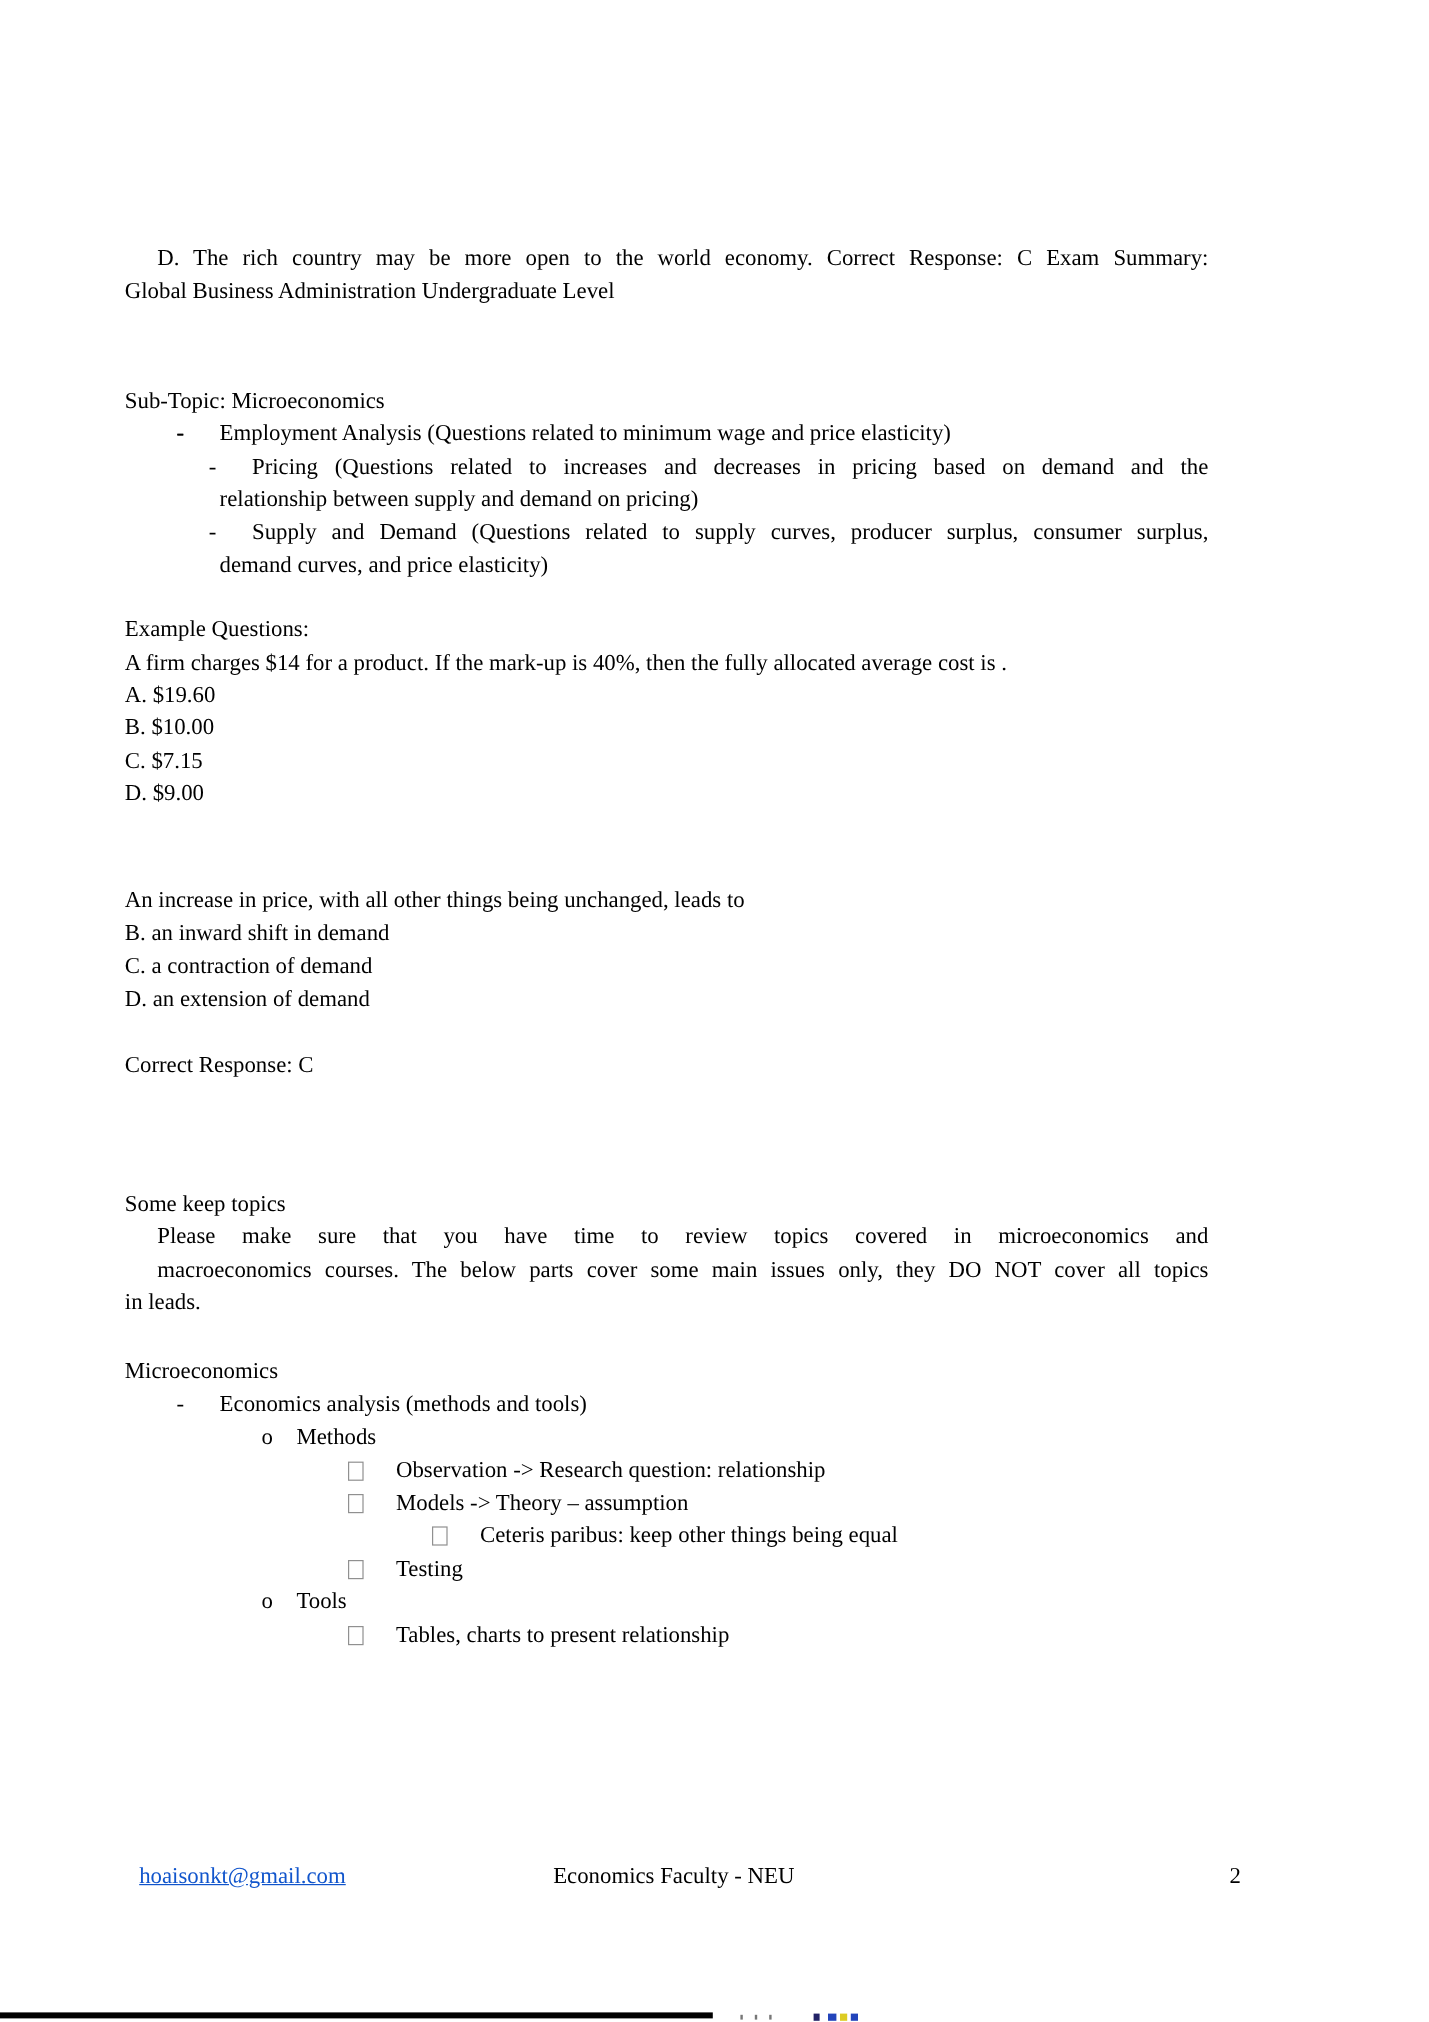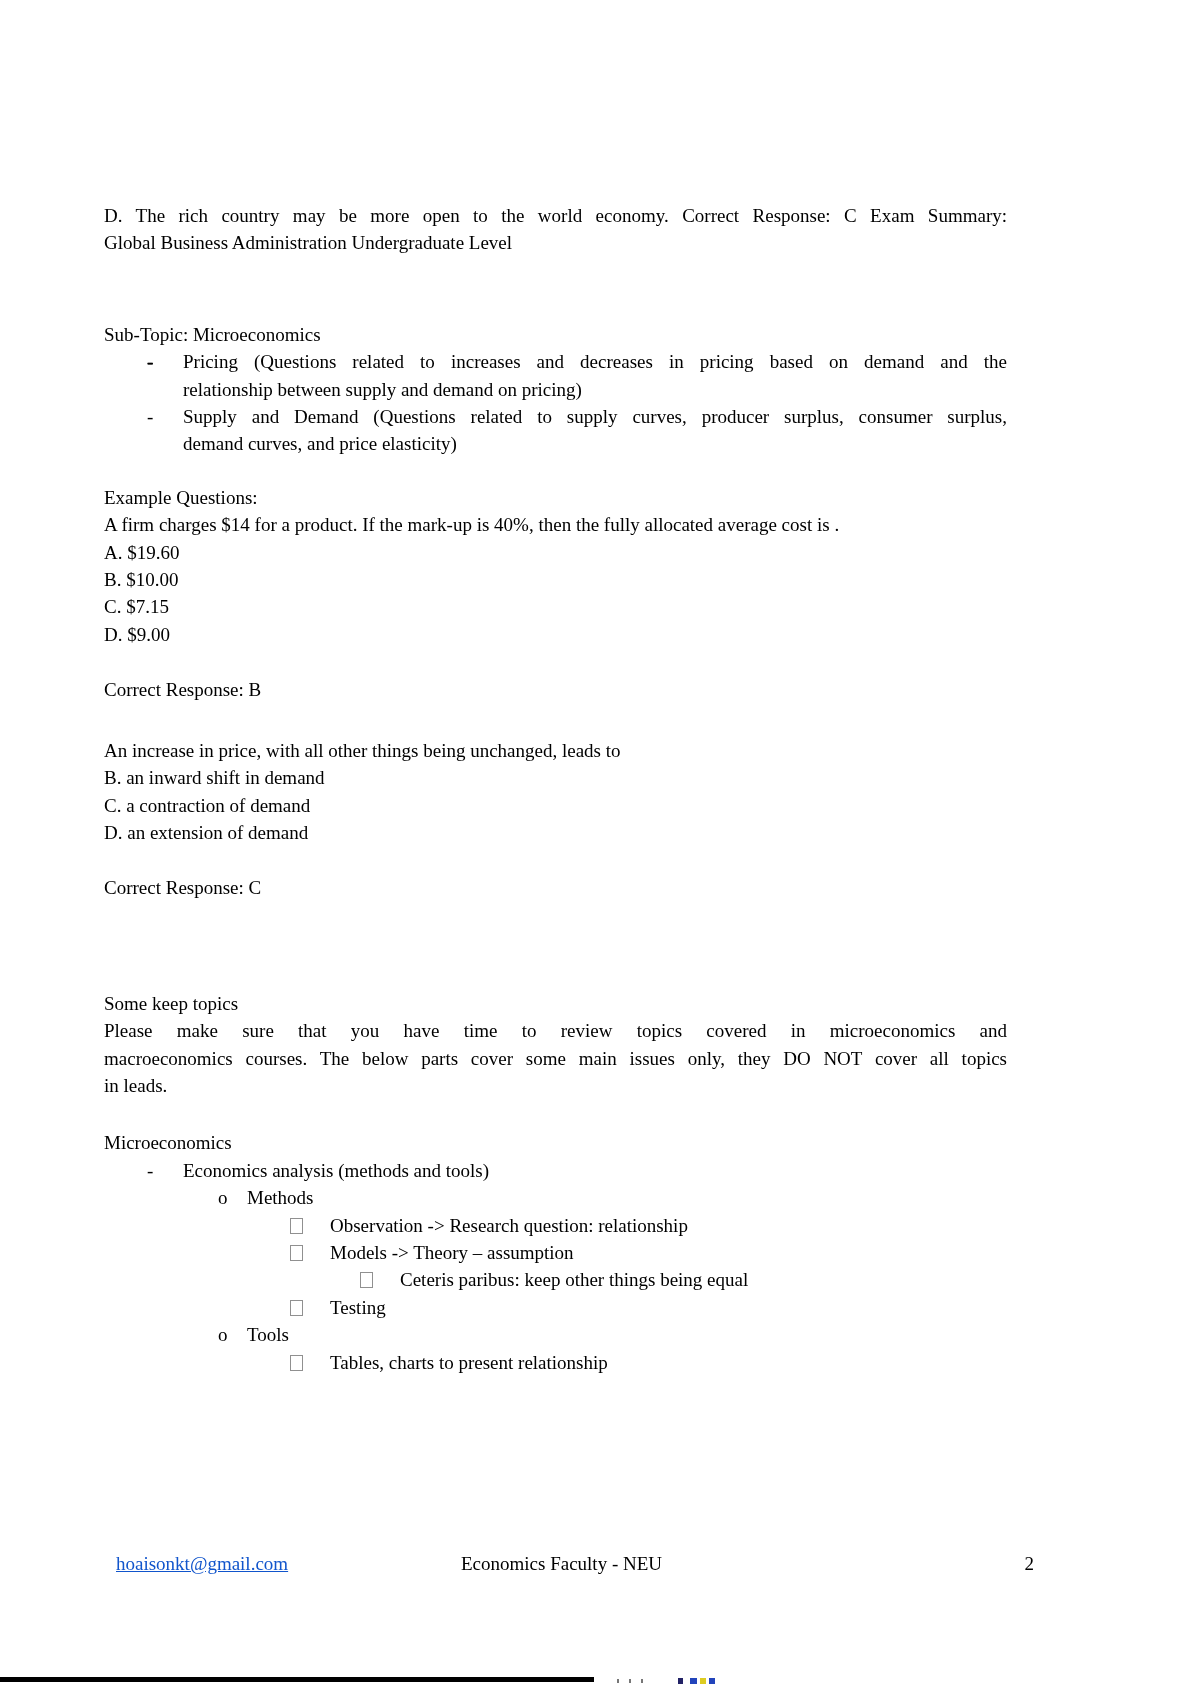--- a/index.html
+++ b/index.html
@@ -17,20 +17,21 @@
     padding:202px 184px 0 104px;
   }
   .ln{
     position:relative;
     line-height:27.4px;
     white-space:normal;
   }
   .just{
     text-align:justify;
     text-align-last:justify;
+    margin-left:27px;
     -moz-text-align-last:justify;
   }
   .bullet{
     position:absolute;
     top:0;
   }
   .l1{padding-left:79px;}  .l1 .bullet{left:43px;}
   .cont1{padding-left:79px;}
   .l2{padding-left:143px;} .l2 .bullet{left:114px;}
   .l3{padding-left:226px;} .l3 .bullet{left:186px;}
@@ -65,34 +66,33 @@
 </style>
 </head>
 <body>
 
 <div class="doc">
     <div class="ln line just"><span class="txt">D. The rich country may be more open to the world economy. Correct Response: C Exam Summary:</span></div>
     <div class="ln line"><span class="txt">Global Business Administration Undergraduate Level</span></div>
     <div style="height: 64px;"></div>
     <div class="ln line"><span class="txt">Sub-Topic: Microeconomics</span></div>
     <div class="ln l1"><span class="bullet">-</span></div>
-    <div class="ln l1"><span class="bullet">-</span></div>
+    <div class="ln l1"><span class="bullet">-</span><span class="txt">Employment Analysis (Questions related to minimum wage and price elasticity)</span></div>
     <div class="ln l1 just"><span class="bullet">-</span><span class="txt">Pricing (Questions related to increases and decreases in pricing based on demand and the</span></div>
     <div class="ln cont1"><span class="txt">relationship between supply and demand on pricing)</span></div>
     <div class="ln l1 just"><span class="bullet">-</span><span class="txt">Supply and Demand (Questions related to supply curves, producer surplus, consumer surplus,</span></div>
     <div class="ln cont1"><span class="txt">demand curves, and price elasticity)</span></div>
     <div style="height: 26px;"></div>
     <div class="ln line"><span class="txt">Example Questions:</span></div>
     <div class="ln line"><span class="txt">A firm charges $14 for a product. If the mark-up is 40%, then the fully allocated average cost is .</span></div>
     <div class="ln line"><span class="txt">A. $19.60</span></div>
     <div class="ln line"><span class="txt">B. $10.00</span></div>
     <div class="ln line"><span class="txt">C. $7.15</span></div>
     <div class="ln line"><span class="txt">D. $9.00</span></div>
     <div style="height: 28px;"></div>
-    <div class="ln line"><span class="txt">Correct Response: B</span></div>
     <div style="height: 33px;"></div>
     <div class="ln line"><span class="txt">An increase in price, with all other things being unchanged, leads to</span></div>
     <div class="ln line"><span class="txt">B. an inward shift in demand</span></div>
     <div class="ln line"><span class="txt">C. a contraction of demand</span></div>
     <div class="ln line"><span class="txt">D. an extension of demand</span></div>
     <div style="height: 28px;"></div>
     <div class="ln line"><span class="txt">Correct Response: C</span></div>
     <div style="height: 88px;"></div>
     <div class="ln line"><span class="txt">Some keep topics</span></div>
     <div class="ln line just"><span class="txt">Please make sure that you have time to review topics covered in microeconomics and</span></div>

